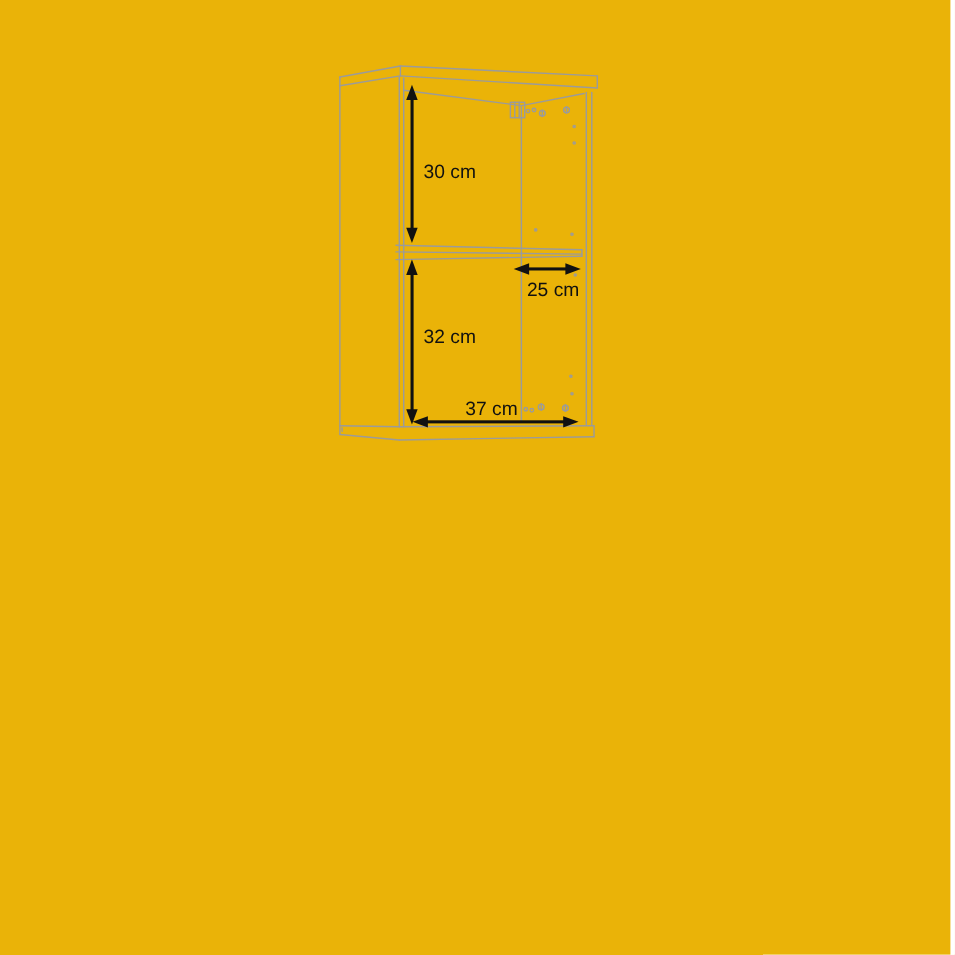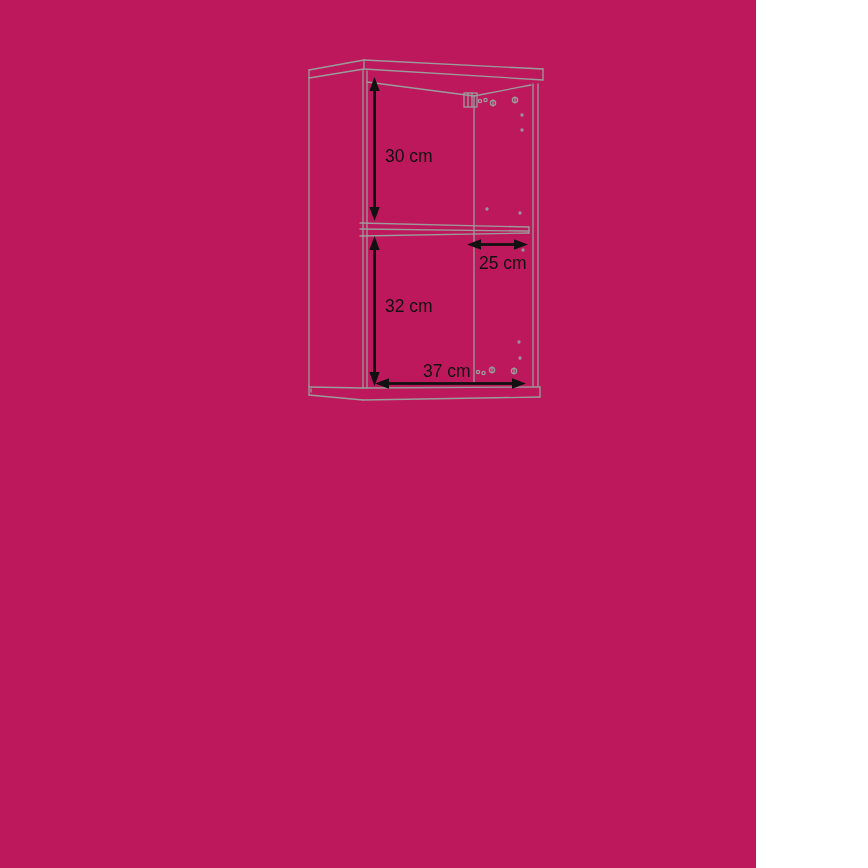--- a/index.html
+++ b/index.html
@@ -6,23 +6,23 @@
     margin: 0;
     padding: 0;
     background: #ffffff;
     width: 868px;
     height: 868px;
     overflow: hidden;
     font-family: "Liberation Sans", sans-serif;
   }
   .canvas {
     position: relative;
-    width: 756px;
+    width: 864px;
     height: 868px;
-    background: #be185d;
+    background: #eab308;
   }
   svg { display: block; }
   .dim-label {
     font-family: "Liberation Sans", sans-serif;
     font-size: 17.5px;
     fill: #111111;
   }
 </style>
 </head>
 <body>

